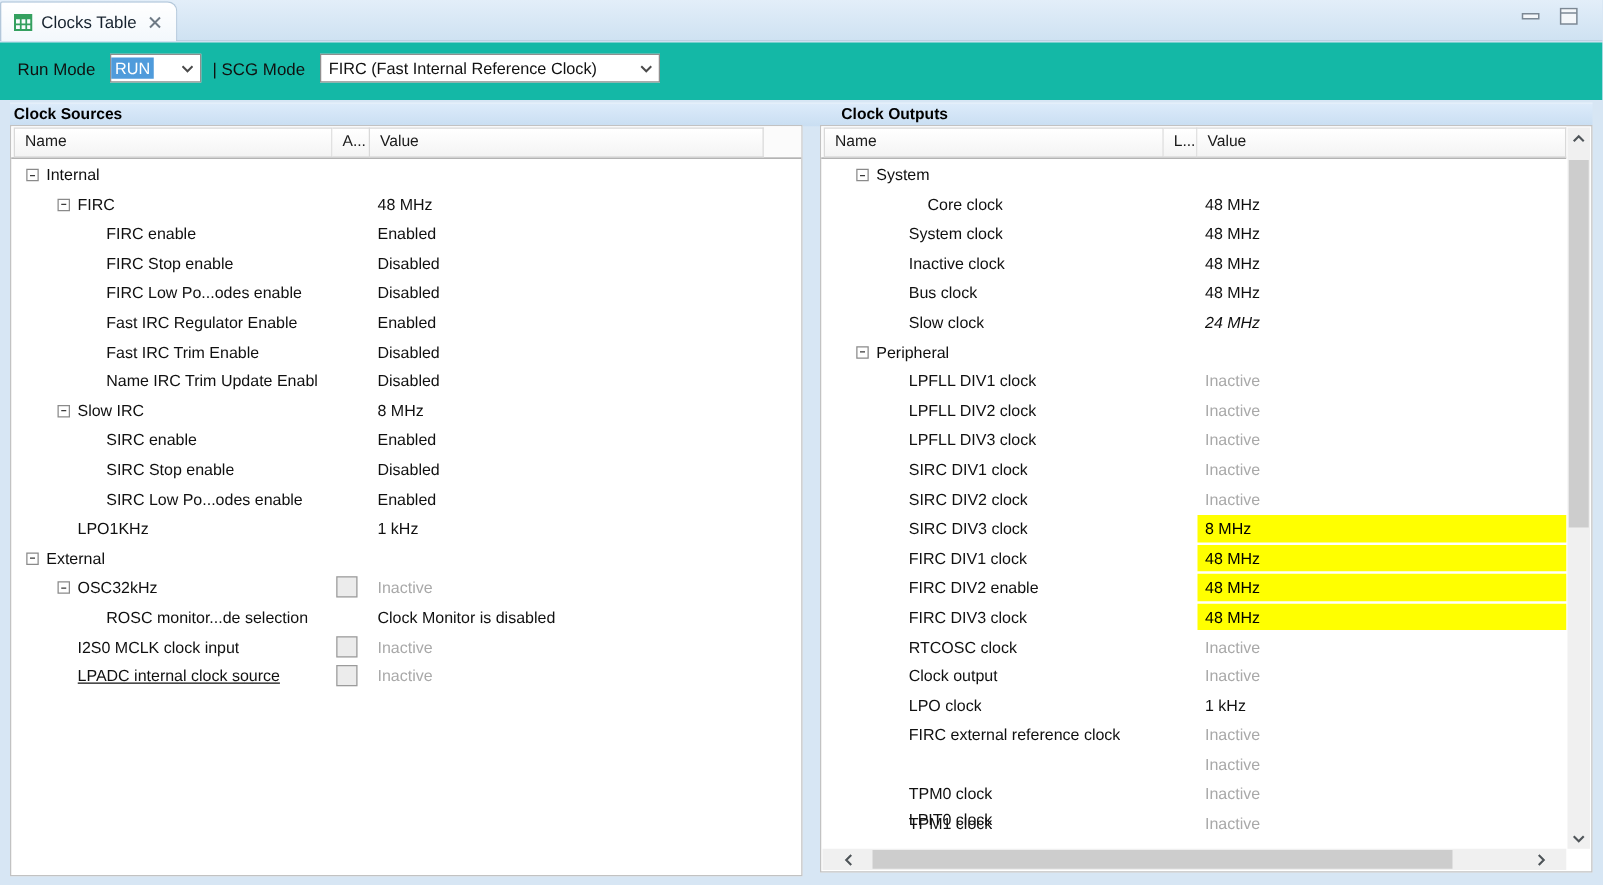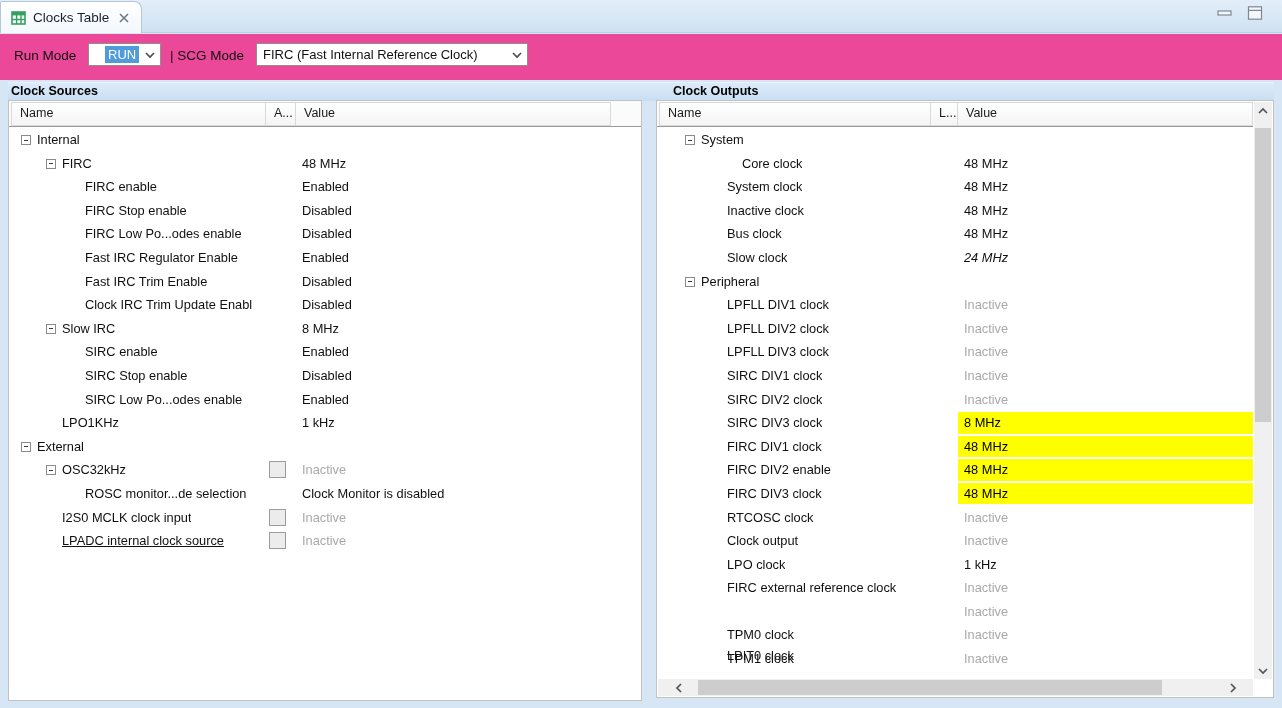--- a/index.html
+++ b/index.html
@@ -15,26 +15,26 @@
   .tab.active { left:0; background:linear-gradient(#ffffff,#f3f8fc);
                 border:1px solid #b3c7da; border-bottom:none; border-radius:2px 8px 0 0; }
   .tab.inactive { left:148px; color:#1d2c3a; }
   .tab-label { font-size:13.5px; color:#16222e; white-space:nowrap; }
   .icon16 { width:16px; height:16px; display:inline-block; }
   .closex { width:14px; height:14px; display:inline-block; margin-left:2px; }
   .winbtns { position:absolute; right:18px; top:6px; display:flex; gap:12px; }
   .winbtn { width:18px; height:14px; display:inline-block; }
 
   
-  .toolbar { position:absolute; left:0; top:34px; width:1282px; height:46px; background:#ec4899; }
+  .toolbar { position:absolute; left:0; top:34px; width:1282px; height:46px; background:#14b8a6; }
   .tb-label { position:absolute; top:14px; font-size:13.5px; color:#10100f; white-space:nowrap; }
   .combo { position:absolute; top:9px; height:23px; background:#fff; border:1px solid #8f8f8f;
            display:flex; align-items:center; font-size:13px; color:#111; }
   .combo .val { padding:1px 3px; white-space:nowrap; overflow:hidden; }
-  .combo .val.selected { background:var(--selection); color:#fff;margin-left:16px; }
+  .combo .val.selected { background:var(--selection); color:#fff; }
   .combo .chev { position:absolute; right:3px; top:4px; width:14px; height:14px; }
 
   
   .grouphead { position:absolute; left:8px; top:82px; width:1266px; height:19px;
                background:linear-gradient(#dcebfa,#c9def2); border-top:1px solid #e8f2fb; }
   .grouptitle { position:absolute; top:1px; font-size:12.5px; font-weight:bold; color:#000; }
 
   
   .panel { position:absolute; background:#fff; border:1px solid #c2c2c2; }
   .panel-left  { left:8px;   top:100px; width:634px; height:601px; }
@@ -162,21 +162,21 @@
         </div>
         <div class="trow">
           <span class="tname" style="left: 76px; max-width: 181px;">Fast IRC Regulator Enable</span>
           <span class="tval" style="left: 287px; width: 315px;">Enabled</span>
         </div>
         <div class="trow">
           <span class="tname" style="left: 76px; max-width: 181px;">Fast IRC Trim Enable</span>
           <span class="tval" style="left: 287px; width: 315px;">Disabled</span>
         </div>
         <div class="trow">
-          <span class="tname" style="left: 76px; max-width: 181px;">Clock IRC Trim Update Enabl</span>
+          <span class="tname" style="left: 76px; max-width: 181px;">Name IRC Trim Update Enabl</span>
           <span class="tval" style="left: 287px; width: 315px;">Disabled</span>
         </div>
         <div class="trow">
           <span class="expander" style="left: 37px;"></span>
           <span class="tname" style="left: 53px; max-width: 204px;">Slow IRC</span>
           <span class="tval" style="left: 287px; width: 315px;">8 MHz</span>
         </div>
         <div class="trow">
           <span class="tname" style="left: 76px; max-width: 181px;">SIRC enable</span>
           <span class="tval" style="left: 287px; width: 315px;">Enabled</span>

